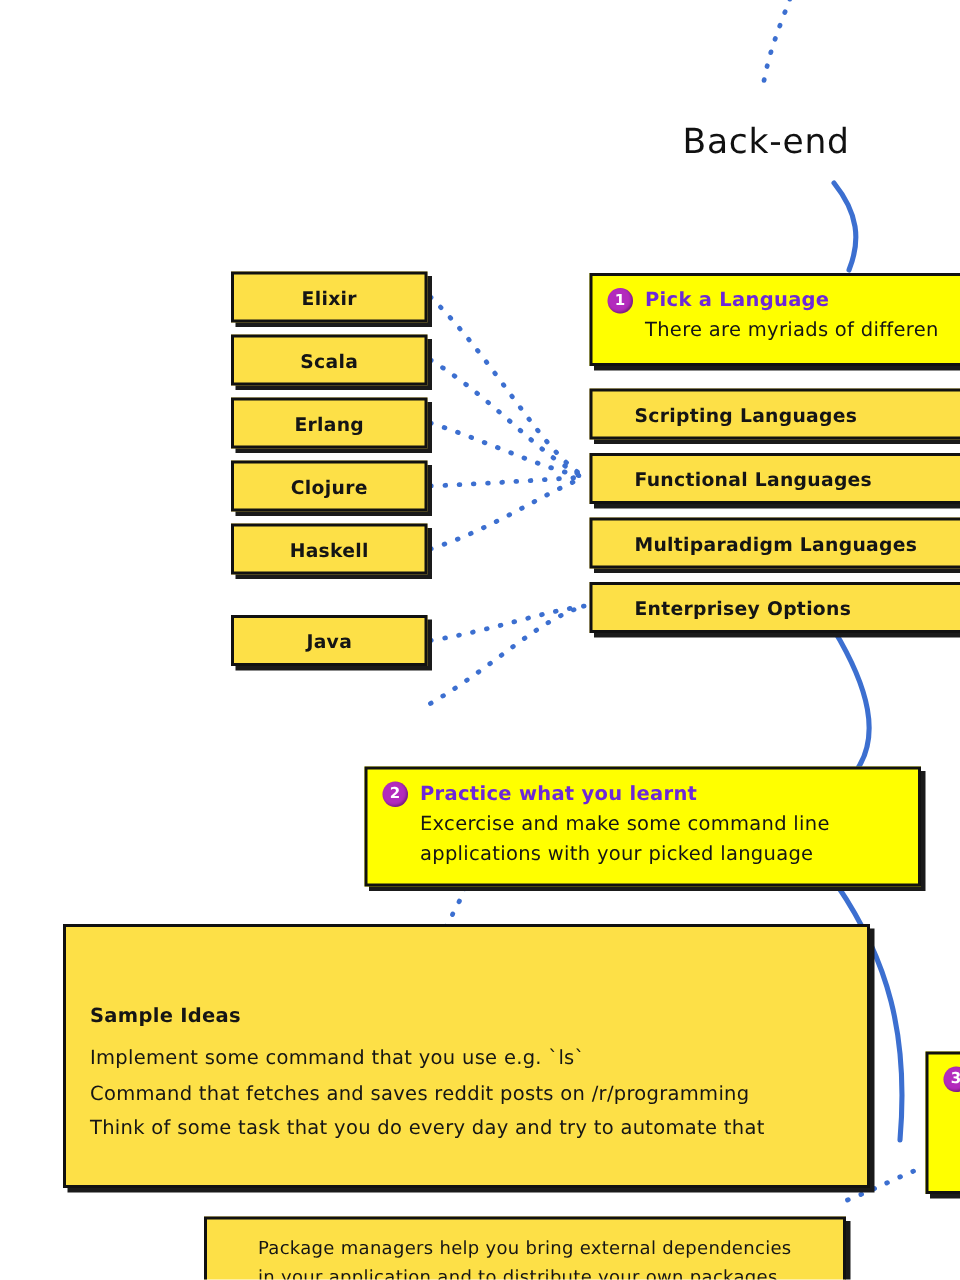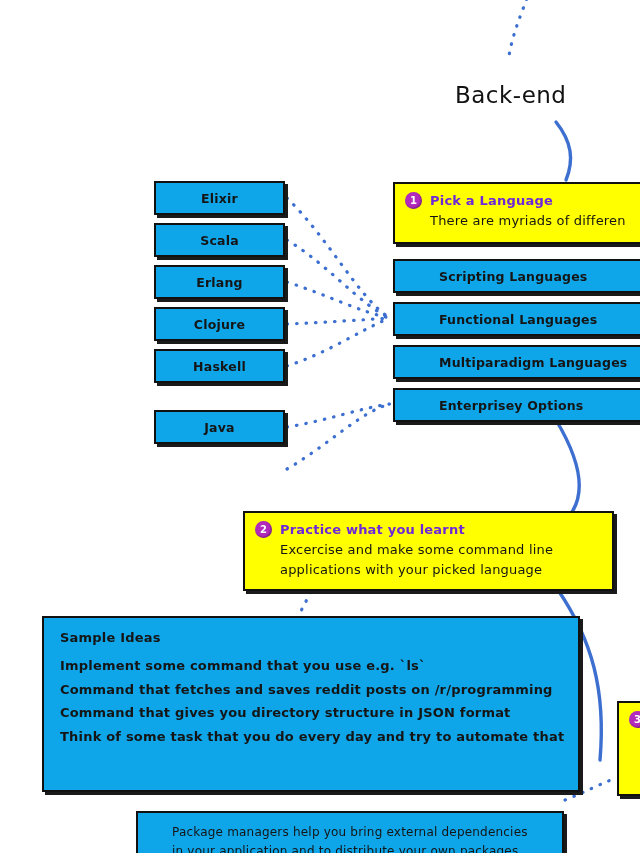--- a/index.html
+++ b/index.html
@@ -18,39 +18,38 @@
     position:absolute;
     box-sizing:border-box;
     border:2px solid #111111;
     box-shadow:3px 3px 0 #1a1a1a;
     display:flex;
     align-items:center;
     font-weight:bold;
     letter-spacing:.2px;
   }
   
-  .tan{background:#0ea5e9;}
+  .tan{background:#fde047;}
   
   .yellow{background:#ffff00;}
 
   .centered{justify-content:center;}
 
   .lbl{
     font-size:12.5px;
     color:#151515;
     font-weight:bold;
     white-space:nowrap;
   }
   .cat-lbl{
     font-size:12.5px;
     color:#151515;
     font-weight:bold;
-    padding-left:12px;
+    padding-left:28px;
     white-space:nowrap;
-    margin-left:32px;
   }
 
   
   #title{
     position:absolute;
     left:455px;top:82px;
     font-size:23px;
     font-weight:normal;
     color:#111111;
     letter-spacing:.5px;
@@ -85,24 +84,24 @@
     padding-left:25px;line-height:1.55;
     white-space:nowrap;
   }
 
   
   #ideas{
     display:block;
     padding:12px 14px 12px 16px;
   }
   #ideas .ideas-title{
-    font-size:13px;font-weight:bold;color:#151515;margin-bottom:9px;
+    font-size:13px;font-weight:bold;color:#151515;margin-bottom:9px;margin-top:40px;
   }
   #ideas .idea{
-    font-size:13px;color:#151515;line-height:1.82;white-space:nowrap;font-weight:700;
+    font-size:13px;color:#151515;line-height:1.82;white-space:nowrap;font-weight:400;
   }
 
   
   #pkg{
     display:block;
     padding:10px 14px;
   }
   #pkg .line{
     font-size:12px;color:#151515;line-height:1.55;white-space:nowrap;font-weight:500;margin-left:20px;
   }
@@ -201,21 +200,20 @@
     <div class="step-head">
       <span class="badge">3</span>
       <span class="step-title"></span>
     </div>
   </div>
 
   <div class="node tan" id="ideas" style="left:42px;top:616px;width:538px;height:176px;">
     <div class="ideas-title">Sample Ideas</div>
     <div class="idea">Implement some command that you use e.g. `ls`</div>
     <div class="idea">Command that fetches and saves reddit posts on /r/programming</div>
-    <div class="idea">Command that gives you directory structure in JSON format</div>
     <div class="idea">Think of some task that you do every day and try to automate that</div>
   </div>
 
   <div class="node tan" id="pkg" style="left:136px;top:811px;width:428px;height:62px;">
     <div class="line">Package managers help you bring external dependencies</div>
     <div class="line">in your application and to distribute your own packages.</div>
   </div>
 
 </div>
 

